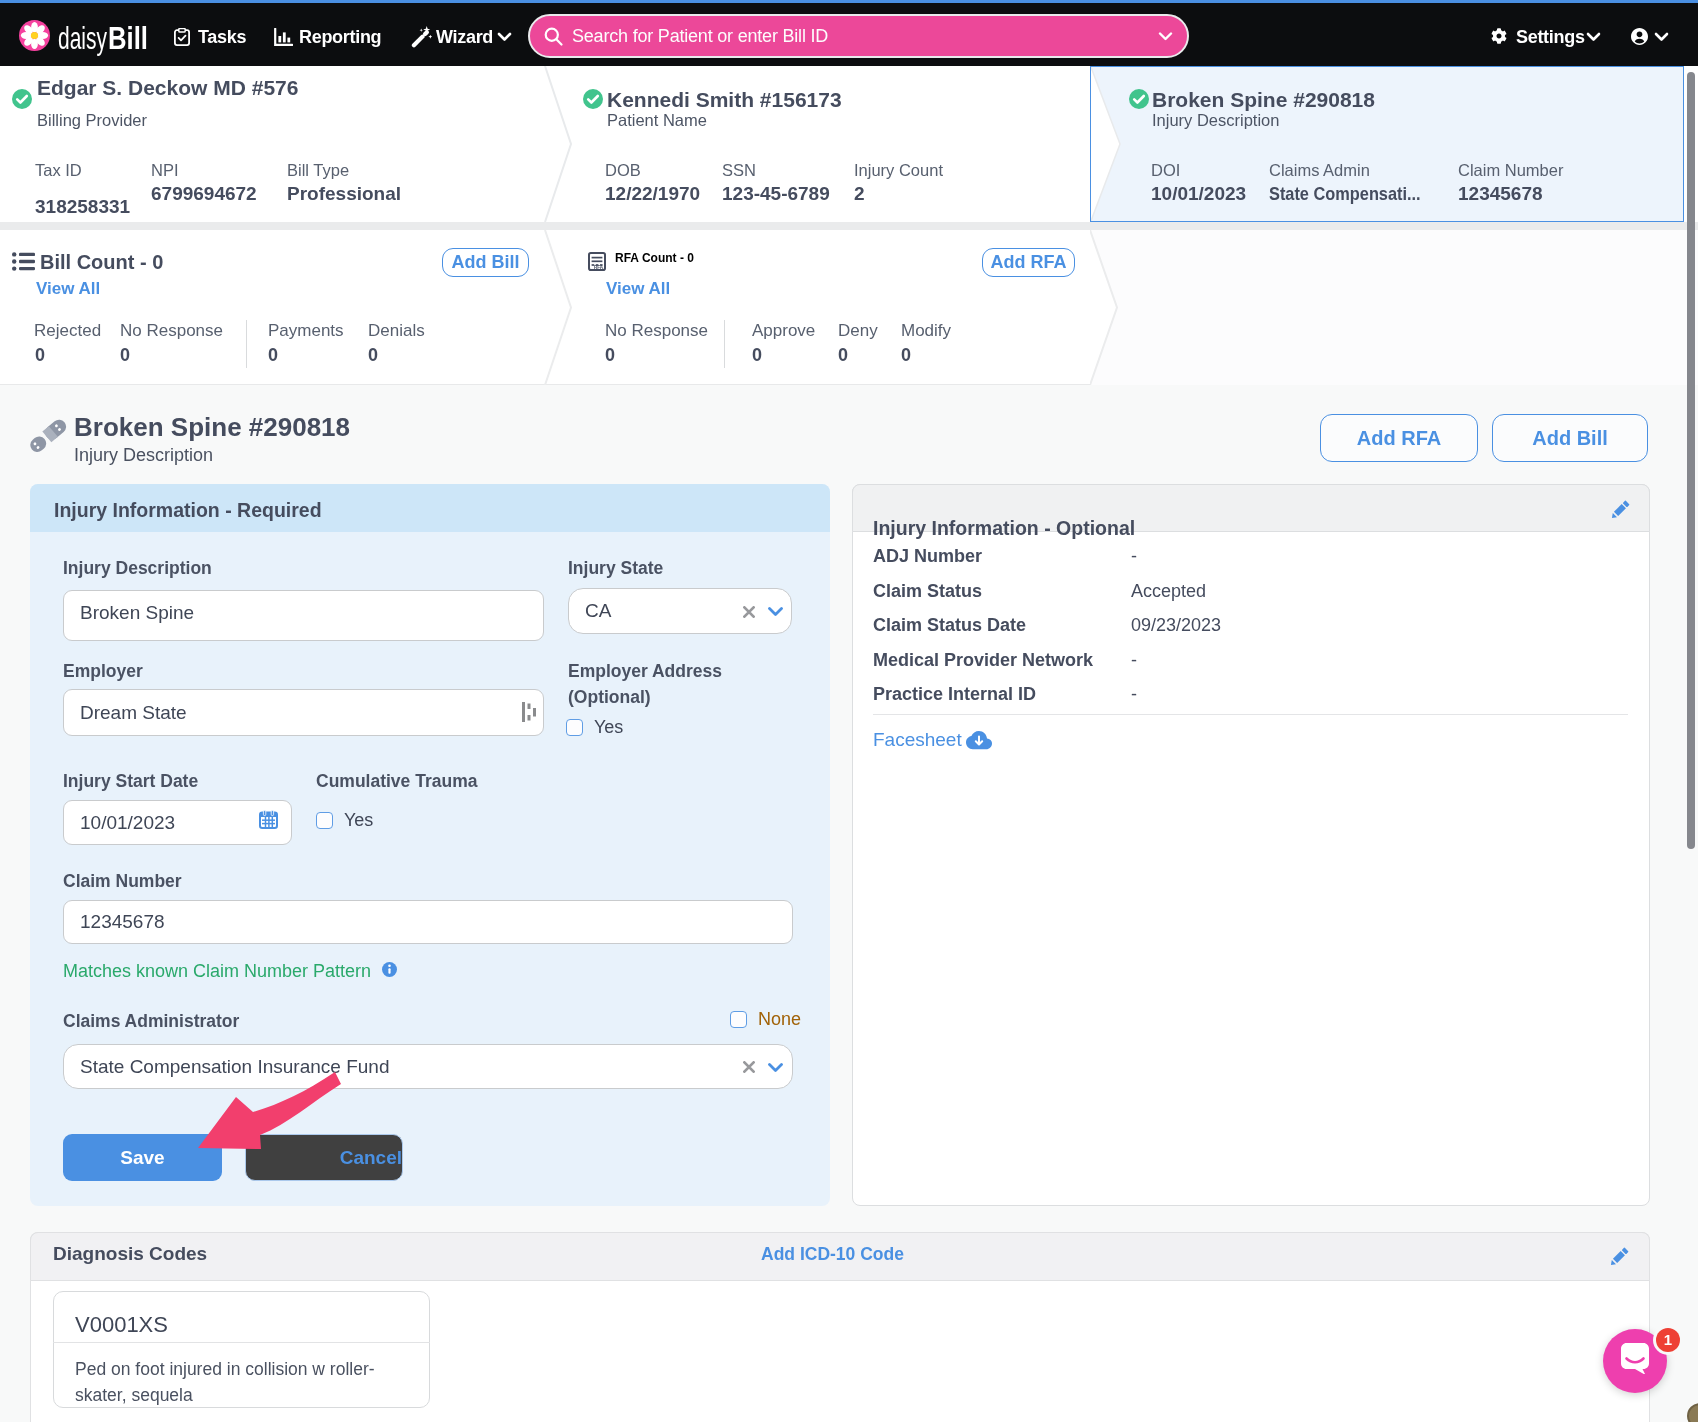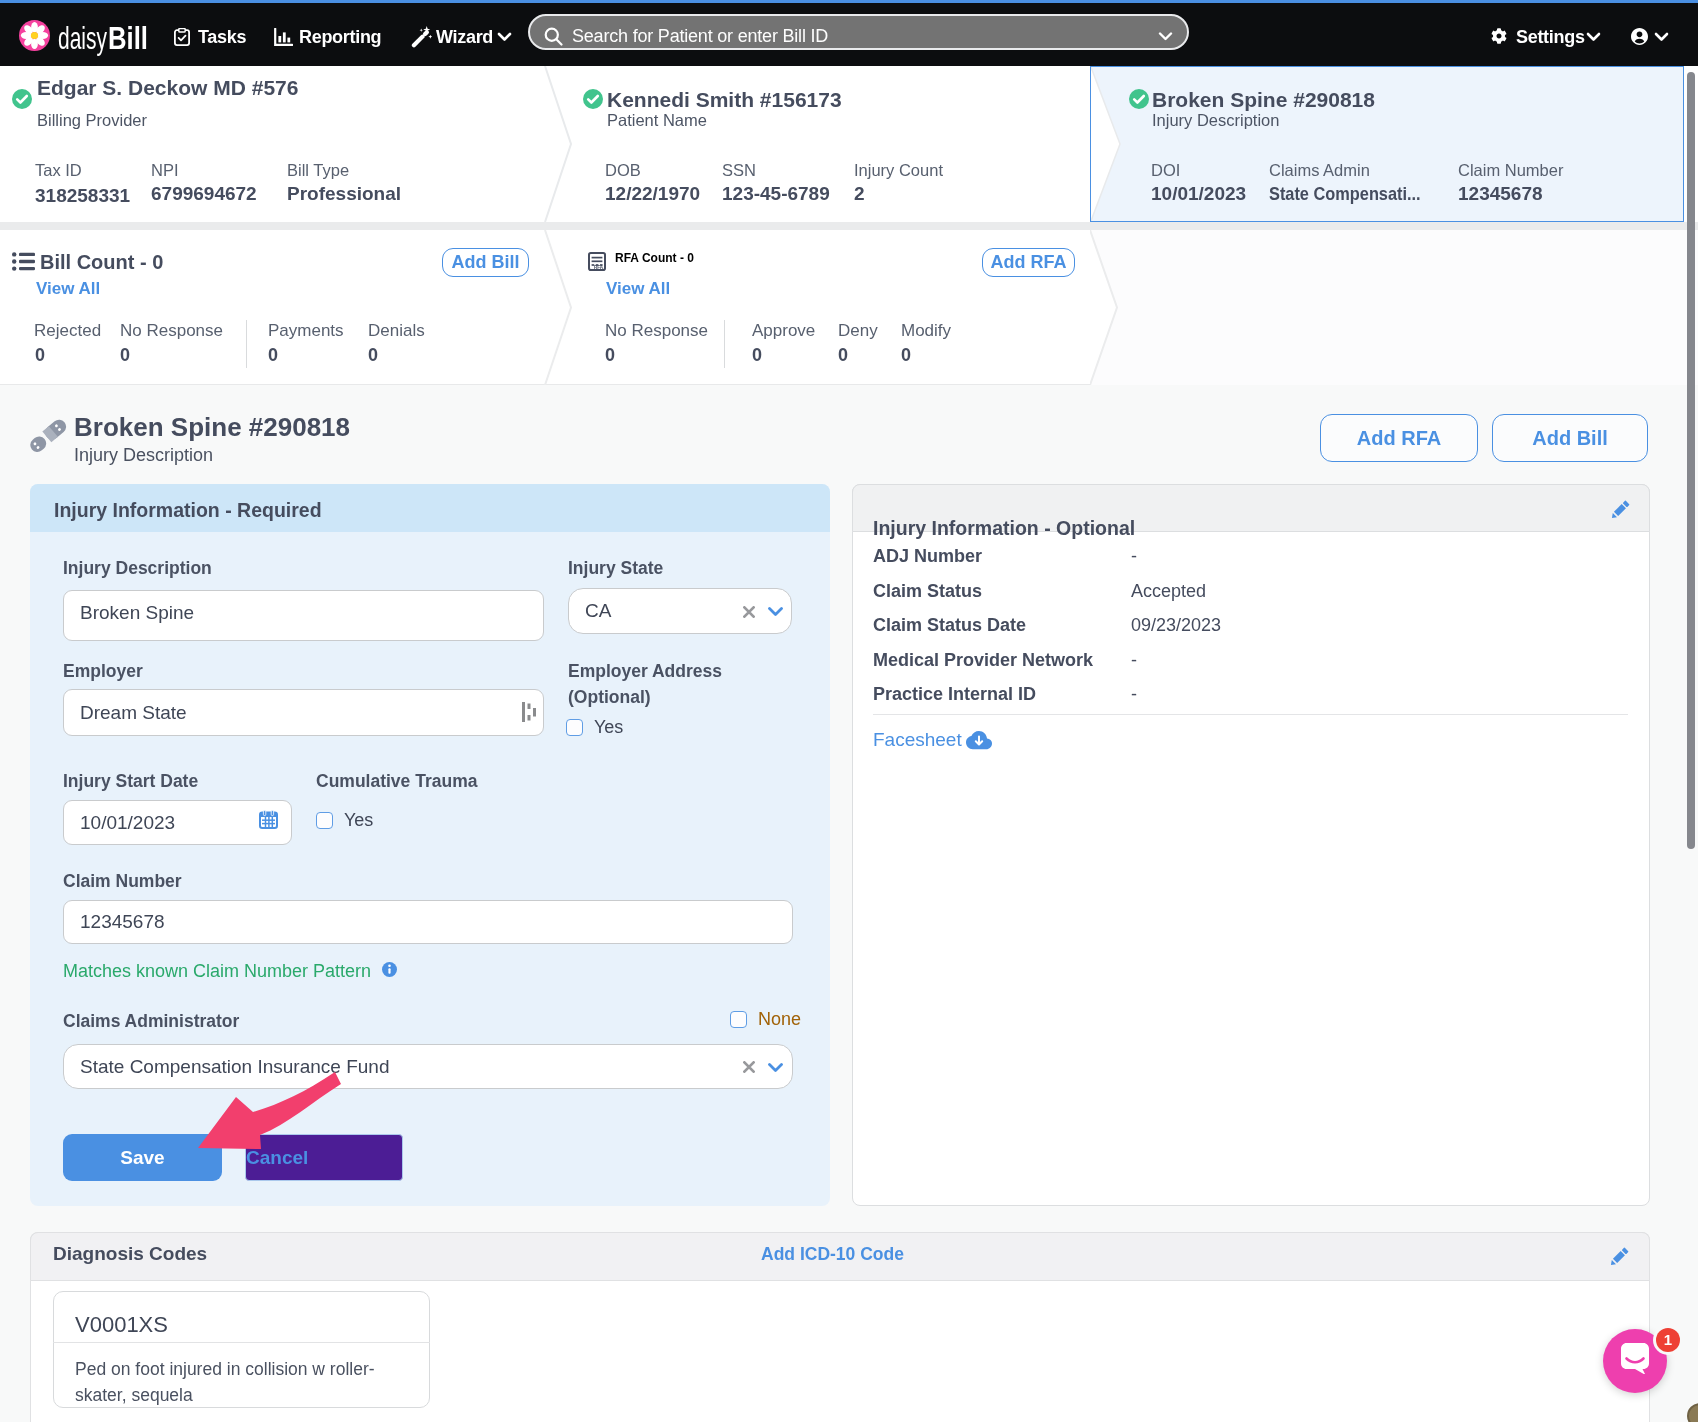--- a/index.html
+++ b/index.html
@@ -4,21 +4,21 @@
 <style>
   * { margin:0; padding:0; box-sizing:border-box; }
   html,body { width:1698px; height:1422px; overflow:hidden; }
   body { font-family:"Liberation Sans", sans-serif; background:#f7f8f8; position:relative; }
   .abs { position:absolute; }
 
   
   #topstrip { position:absolute; top:0; left:0; width:1698px; height:3px; background:#4a8fe2; z-index:30;}
   #navbar { position:absolute; top:3px; left:0; width:1698px; height:63px; background:#0c0d0f; z-index:29; color:#fff;}
   .navitem { position:absolute; color:#fff; font-weight:bold; font-size:18px; letter-spacing:-0.3px; }
-  #searchpill { position:absolute; left:528px; top:11px; width:661px; height:36px; background:#737373; border:2px solid #e9eaec; border-radius:22px; }
+  #searchpill { position:absolute; left:528px; top:11px; width:661px; height:44px; background:#ec4899; border:2px solid #e9eaec; border-radius:22px; }
   #searchpill .ph { position:absolute; left:42px; top:10px; font-size:18px; color:#fdfdfd; letter-spacing:-0.2px; }
 
   
   #row1 { position:absolute; top:66px; left:0; width:1698px; height:156px; background:#fff; }
   #card3 { position:absolute; top:66px; left:1090px; width:594px; height:156px; background:#edf4fc; border:1px solid #4a90e2; }
   .cardtitle { font-size:21px; font-weight:bold; color:#454c5e; }
   .cardsub { font-size:16.5px; color:#4d5565; }
   .flabel { font-size:16.5px; color:#58606f; }
   .fvalue { font-size:19px; font-weight:bold; color:#454c5e; }
 
@@ -138,21 +138,21 @@
 
 <svg class="abs" style="left:12px;top:89px;z-index:5;" width="20" height="20" viewBox="0 0 20 20">
     <circle cx="10" cy="10" r="10" fill="#41c48d"></circle>
     <path d="M5.2 10.4 L8.4 13.5 L14.8 7" fill="none" stroke="#fff" stroke-width="2.6" stroke-linecap="round" stroke-linejoin="round"></path>
   </svg>
 <div class="abs cardtitle" style="left:37px;top:76px;">Edgar S. Deckow MD #576</div>
 <div class="abs cardsub" style="left:37px;top:111px;">Billing Provider</div>
 <div class="abs flabel" style="left:35px;top:161px;">Tax ID</div>
 <div class="abs flabel" style="left:151px;top:161px;">NPI</div>
 <div class="abs flabel" style="left:287px;top:161px;">Bill Type</div>
-<div class="abs fvalue" style="left:35px;top:185px;">318258331</div>
+<div class="abs fvalue" style="left:35px;top:196px;">318258331</div>
 <div class="abs fvalue" style="left:151px;top:183px;">6799694672</div>
 <div class="abs fvalue" style="left:287px;top:183px;">Professional</div>
 
 <svg class="abs" style="left:583px;top:89px;z-index:5;" width="20" height="20" viewBox="0 0 20 20">
     <circle cx="10" cy="10" r="10" fill="#41c48d"></circle>
     <path d="M5.2 10.4 L8.4 13.5 L14.8 7" fill="none" stroke="#fff" stroke-width="2.6" stroke-linecap="round" stroke-linejoin="round"></path>
   </svg>
 <div class="abs cardtitle" style="left:607px;top:88px;">Kennedi Smith #156173</div>
 <div class="abs cardsub" style="left:607px;top:111px;">Patient Name</div>
 <div class="abs flabel" style="left:605px;top:161px;">DOB</div>
@@ -325,21 +325,21 @@
 <div class="abs" style="left:758px;top:1009px;font-size:18px;color:#a16207;">None</div>
 <div class="sel" style="left:63px;top:1044px;width:730px;height:45px;line-height:43px;padding-left:16px;">State Compensation Insurance Fund</div>
 <svg class="abs" style="left:743px;top:1061px;" width="12" height="12" viewBox="0 0 13 13">
     <path d="M1.5 1.5 L11.5 11.5 M11.5 1.5 L1.5 11.5" stroke="#98999c" stroke-width="3" stroke-linecap="round"></path>
   </svg>
 <svg class="abs" style="left:768px;top:1063px;" width="15" height="10" viewBox="0 0 15 10">
     <path d="M1.5 1.5 L7.5 7.5 L13.5 1.5" fill="none" stroke="#4a90e2" stroke-width="2.8" stroke-linecap="round" stroke-linejoin="round"></path>
   </svg>
 
 <div class="abs" style="left:63px;top:1134px;width:159px;height:47px;background:#4a90e2;border-radius:9px;color:#fff;font-weight:bold;font-size:19px;text-align:center;line-height:47px;">Save</div>
-<div class="abs" style="left:245px;top:1134px;width:158px;height:47px;background:#4c1d95;border:1px solid #abc9ec;border-radius:4px;color:#4a90e2;font-weight:bold;font-size:19px;text-align:left;line-height:45px;">Cancel</div>
+<div class="abs" style="left:245px;top:1134px;width:158px;height:47px;background:#404040;border:1px solid #abc9ec;border-radius:10px;color:#4a90e2;font-weight:bold;font-size:19px;text-align:right;line-height:45px;">Cancel</div>
 
 <svg class="abs" style="left:190px;top:1070px;z-index:6;" width="155" height="86" viewBox="0 0 155 86">
   <path d="M 145 2 C 115 22 90 34 63 42 L 46 27 L 8 78 L 71 79 L 70 65 C 98 54 122 32 151 14 Z" fill="#f23f6d"></path>
 </svg>
 
 <div id="panelR">
     <div class="hdr"></div>
   </div>
 <div class="abs phtitle" style="left:873px;top:517px;text-align:center;">Injury Information - Optional</div>
 <svg class="abs" style="left:1609px;top:499px;" width="22" height="22" viewBox="0 0 22 22">

